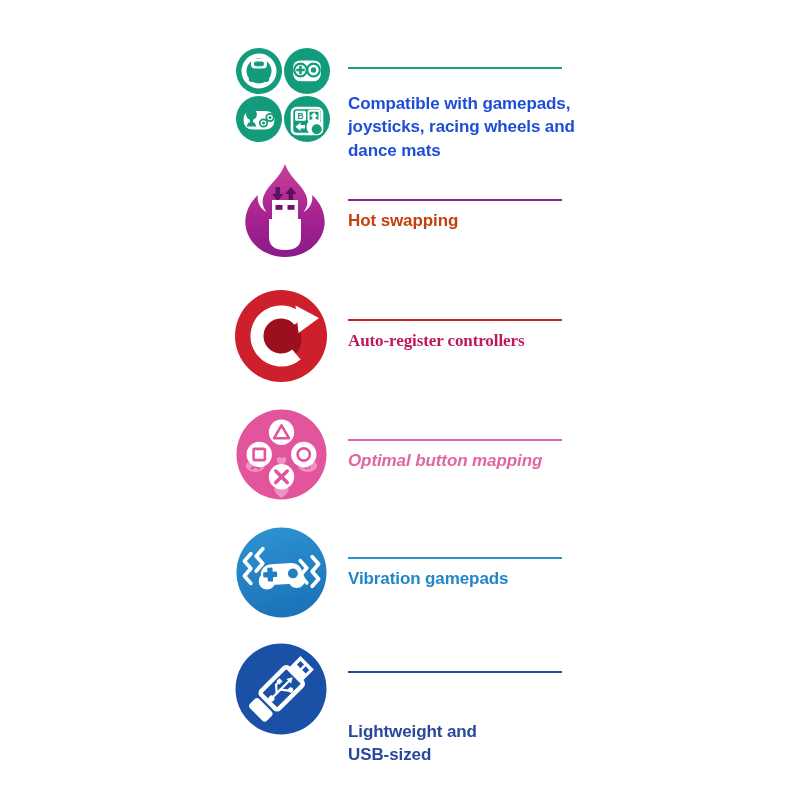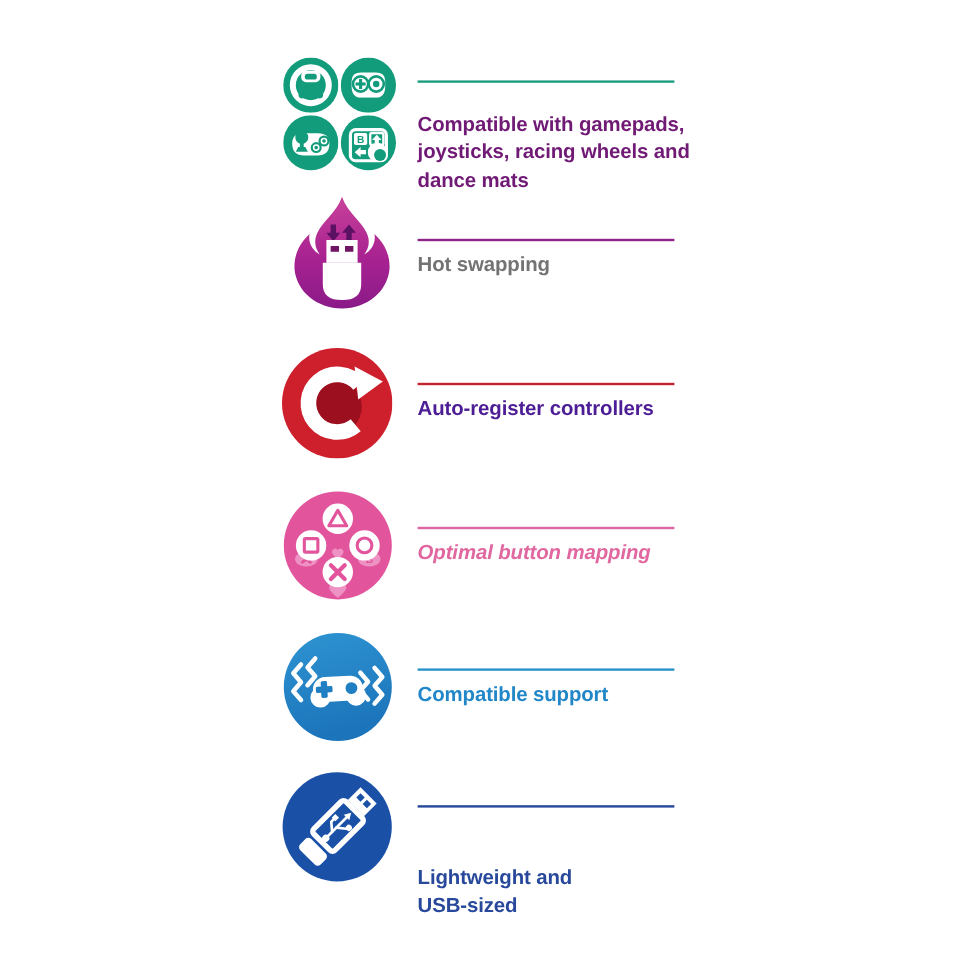--- a/index.html
+++ b/index.html
@@ -60,21 +60,21 @@
       <text x="16.5" y="22.8" text-anchor="middle" font-size="8.5" font-weight="bold" font-family="Liberation Sans, sans-serif" fill="#129C7B">B</text>
       <rect x="24.5" y="14.8" width="11" height="10" rx="1.5" fill="none" stroke="#fff" stroke-width="2"></rect>
       <path d="M30 16.2 L34 20.6 H31.7 V23.4 H28.3 V20.6 H26 Z" fill="#fff"></path>
       <path d="M11.5 30.8 L16.5 26.6 V29 H21 V32.6 H16.5 V35 Z" fill="#fff"></path>
       <circle cx="30.5" cy="31" r="8" fill="#fff"></circle>
       <circle cx="32.7" cy="33.2" r="5" fill="#129C7B"></circle>
     </svg>
   </div>
   <div class="textblock" style="top:67px;">
     <div class="rule" style="background: rgb(29, 158, 126);"></div>
-    <div class="label" style="color: #701a75; margin-top: 23px;">Compatible with gamepads,
+    <div class="label" style="color: #1d4ed8; margin-top: 23px;">Compatible with gamepads,
 joysticks, racing wheels and
 dance mats</div>
   </div>
 </div>
 
 <div class="feature">
   <div class="icon-box" style="left:239px;top:162px;">
     <svg width="92" height="101" viewBox="0 0 92 101">
       <defs>
         <linearGradient id="flameGrad" x1="0" y1="0" x2="0" y2="1">
@@ -87,36 +87,36 @@
       <path d="M36.5 25 h4.5 v7 h3.5 l-5.7 7 -5.8 -7 h3.5 z" fill="#5A1161"></path>
       <path d="M51.8 25 l5.8 7 h-3.5 v7 h-4.5 v-7 h-3.5 z" fill="#5A1161"></path>
       <rect x="33" y="38" width="26" height="19" fill="#fff"></rect>
       <rect x="36.5" y="43" width="7" height="4.8" fill="#701563"></rect>
       <rect x="48.5" y="43" width="7" height="4.8" fill="#701563"></rect>
       <path d="M30 57 h32 v18 q0 13 -16 13 q-16 0 -16 -13 z" fill="#fff"></path>
     </svg>
   </div>
   <div class="textblock" style="top:199px;">
     <div class="rule" style="background: rgb(142, 36, 137);"></div>
-    <div class="label" style="color: #737373;">Hot swapping</div>
+    <div class="label" style="color: #c2410c;">Hot swapping</div>
   </div>
 </div>
 
 <div class="feature">
   <div class="icon-box" style="left:235px;top:290px;">
     <svg width="92" height="92" viewBox="0 0 92 92">
       <circle cx="46" cy="46" r="46" fill="#CE202C"></circle>
       <circle cx="43" cy="49" r="23.5" fill="#9C0F1F"></circle>
       <path d="M61.4 64.4 A24 24 0 1 1 64.4 30.6" fill="none" stroke="#fff" stroke-width="13"></path>
       <path d="M60.5 15.5 L84 28 L63.5 43 Z" fill="#fff"></path>
     </svg>
   </div>
   <div class="textblock" style="top:319px;">
     <div class="rule" style="background: rgb(195, 36, 46);"></div>
-    <div class="label" style="color: #4c1d95;">Auto-register controllers</div>
+    <div class="label" style="color: #be185d; font-family: Liberation Serif, serif;">Auto-register controllers</div>
   </div>
 </div>
 
 <div class="feature">
   <div class="icon-box" style="left:236px;top:409px;">
     <svg width="91" height="91" viewBox="0 0 92 92">
       <circle cx="46" cy="46" r="45.5" fill="#E2559D"></circle>
       <ellipse cx="19.5" cy="57.5" rx="9.5" ry="6.3" fill="#EE92C4"></ellipse>
       <path d="M16 54.8 L23 60.2 M23 54.8 L16 60.2" stroke="#E2559D" stroke-width="2.4" stroke-linecap="round" fill="none"></path>
       <ellipse cx="72.5" cy="57.5" rx="9.5" ry="6.3" fill="#EE92C4"></ellipse>
@@ -160,21 +160,21 @@
         <circle cx="31" cy="54" r="8.5" fill="#fff"></circle>
         <circle cx="61" cy="54" r="8.5" fill="#fff"></circle>
         <rect x="31.8" y="40.5" width="5.4" height="14" rx="1.2" fill="#1F7FC2"></rect>
         <rect x="27.5" y="44.8" width="14" height="5.4" rx="1.2" fill="#1F7FC2"></rect>
         <circle cx="57.5" cy="47.5" r="5" fill="#1F7FC2"></circle>
       </g>
     </svg>
   </div>
   <div class="textblock" style="top:557px;">
     <div class="rule" style="background: rgb(43, 147, 203);"></div>
-    <div class="label" style="color: rgb(33, 135, 200);">Compatible support</div>
+    <div class="label" style="color: rgb(33, 135, 200);">Vibration gamepads</div>
   </div>
 </div>
 
 <div class="feature">
   <div class="icon-box" style="left:235px;top:643px;">
     <svg width="92" height="92" viewBox="0 0 92 92">
       <circle cx="46" cy="46" r="45.5" fill="#1A51A7"></circle>
       <g transform="rotate(45 46 46) translate(0 3)">
         <rect x="36.5" y="6" width="19" height="15" fill="#fff"></rect>
         <rect x="40" y="9.5" width="5" height="5" fill="#1A51A7"></rect>

